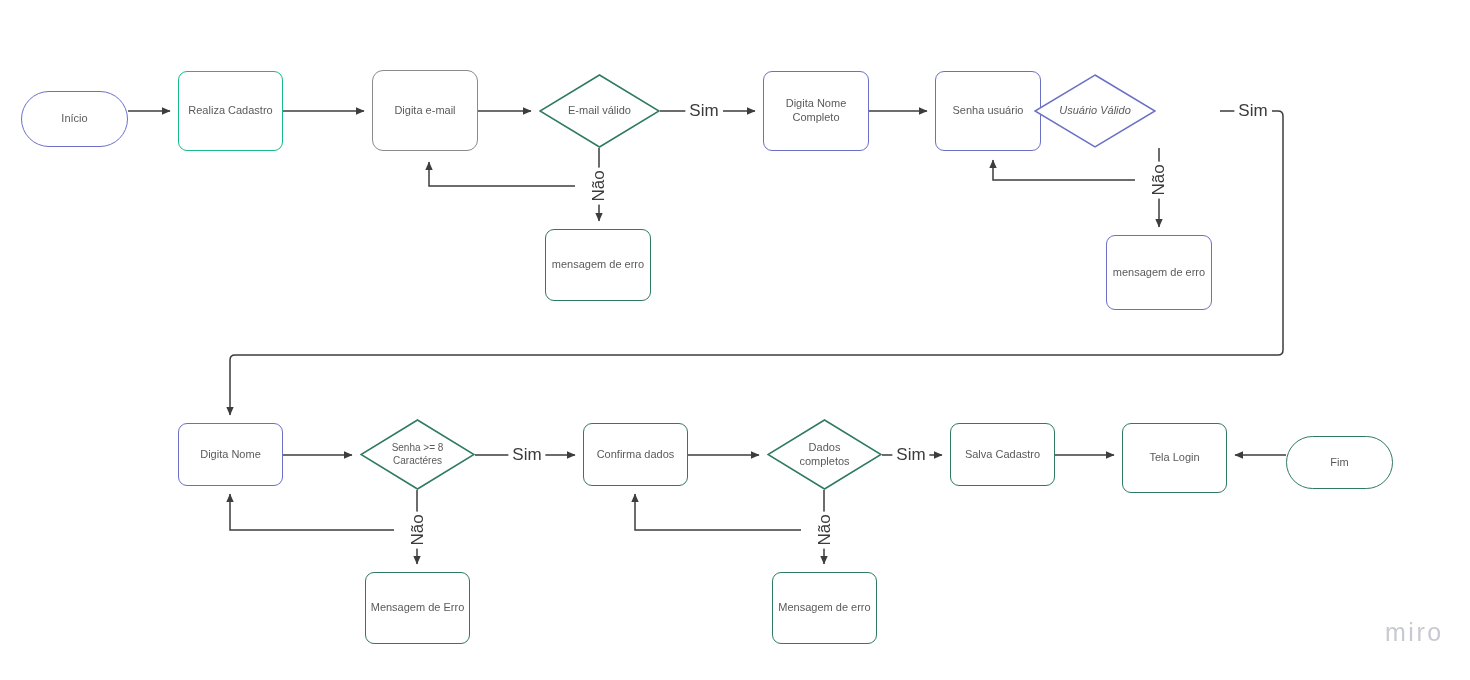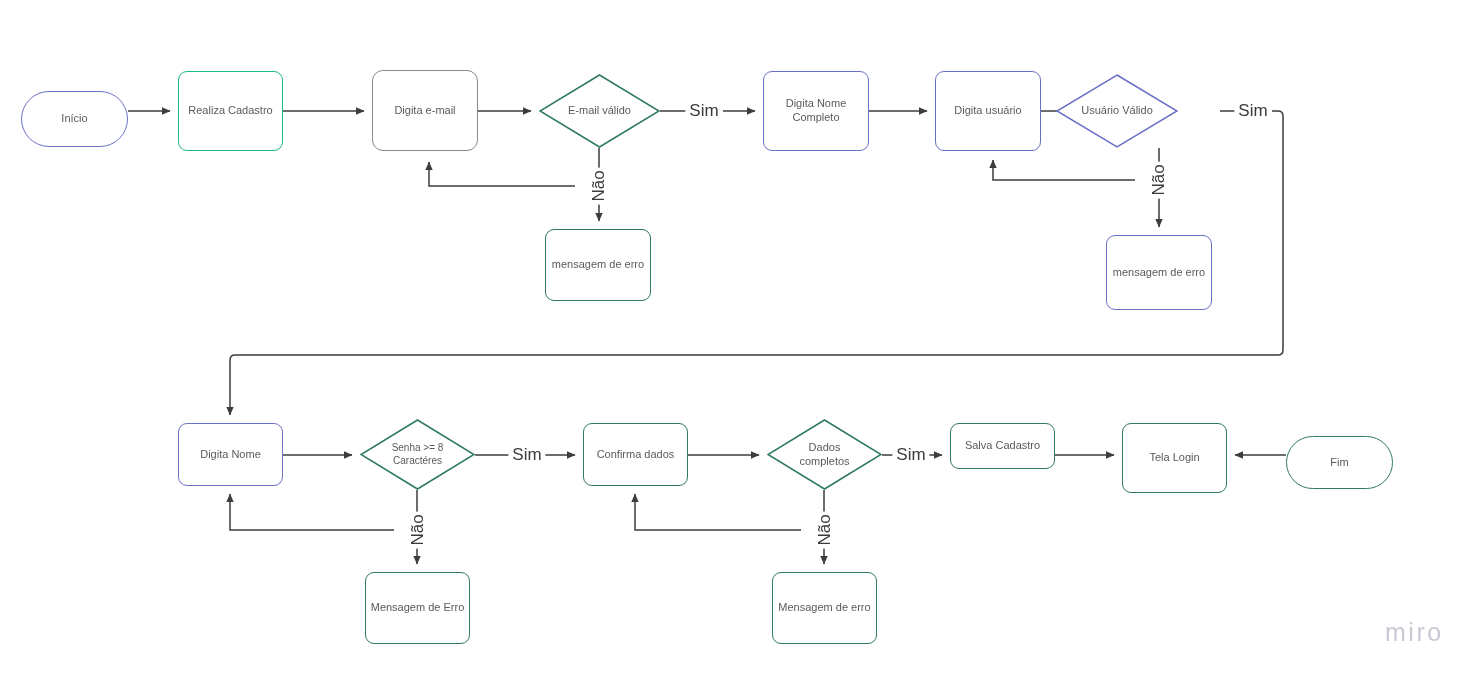--- a/index.html
+++ b/index.html
@@ -137,37 +137,37 @@
 
   <div id="nodes-layer">
       <div class="node pill" style="left: 21px; top: 83px; width: 107px; height: 56px; font-size: 11px; color: rgb(90, 90, 90); border-color: rgb(107, 112, 198);">Início</div>
       <div class="node rect" style="left: 178px; top: 71px; width: 105px; height: 80px; font-size: 11px; color: rgb(90, 90, 90); border-color: rgb(25, 185, 139); text-align: center;">Realiza Cadastro</div>
       <div class="node rect" style="left: 372px; top: 70px; width: 106px; height: 81px; font-size: 11px; color: rgb(90, 90, 90); border-color: rgb(138, 138, 138); border-radius: 11px;">Digita e-mail</div>
       <div class="node diamond" style="left: 539px; top: 74px; width: 121px; height: 74px; font-size: 11px; color: rgb(90, 90, 90);"><svg class="dshape" viewBox="0 0 121 74" preserveAspectRatio="none">
           <path d="M60.5,1 L120,37 L60.5,73 L1,37 Z" fill="#ffffff" stroke="#2f7a61" stroke-width="1.5"></path>
         </svg><span class="dlabel">E-mail válido</span></div>
       <div class="node rect" style="left: 763px; top: 71px; width: 106px; height: 80px; font-size: 11px; color: rgb(90, 90, 90); border-color: rgb(107, 112, 198);">Digita Nome
 Completo</div>
-      <div class="node rect" style="left: 935px; top: 71px; width: 106px; height: 80px; font-size: 11px; color: rgb(90, 90, 90); border-color: rgb(107, 112, 198);">Digita usuário</div>
-      <div class="node diamond" style="left: 1056px; top: 74px; width: 122px; height: 74px; font-size: 11px; color: rgb(90, 90, 90);"><svg class="dshape" viewBox="0 0 122 74" preserveAspectRatio="none">
+      <div class="node rect" style="left: 935px; top: 71px; width: 106px; height: 80px; font-size: 11px; color: rgb(90, 90, 90); border-color: rgb(107, 112, 198);">Senha usuário</div>
+      <div class="node diamond" style="left: 1034px; top: 74px; width: 122px; height: 74px; font-size: 11px; color: rgb(90, 90, 90); font-style: italic;"><svg class="dshape" viewBox="0 0 122 74" preserveAspectRatio="none">
           <path d="M61,1 L121,37 L61,73 L1,37 Z" fill="#ffffff" stroke="#6b70c6" stroke-width="1.5"></path>
         </svg><span class="dlabel">Usuário Válido</span></div>
       <div class="node rect" style="left: 545px; top: 229px; width: 106px; height: 72px; font-size: 11px; color: rgb(90, 90, 90); border-color: rgb(47, 122, 97);">mensagem de erro</div>
       <div class="node rect" style="left: 1106px; top: 235px; width: 106px; height: 75px; font-size: 11px; color: rgb(90, 90, 90); border-color: rgb(107, 112, 198);">mensagem de erro</div>
       <div class="node rect" style="left: 178px; top: 423px; width: 105px; height: 63px; font-size: 11px; color: rgb(90, 90, 90); border-color: rgb(107, 112, 198);">Digita Nome</div>
       <div class="node diamond" style="left: 360px; top: 419px; width: 115px; height: 71px; font-size: 10px; color: rgb(90, 90, 90);"><svg class="dshape" viewBox="0 0 115 71" preserveAspectRatio="none">
           <path d="M57.5,1 L114,35.5 L57.5,70 L1,35.5 Z" fill="#ffffff" stroke="#2f7a61" stroke-width="1.5"></path>
         </svg><span class="dlabel">Senha &gt;= 8
 Caractéres</span></div>
       <div class="node rect" style="left: 583px; top: 423px; width: 105px; height: 63px; font-size: 11px; color: rgb(90, 90, 90); border-color: rgb(47, 122, 97); text-align: right;">Confirma dados</div>
       <div class="node diamond" style="left: 767px; top: 419px; width: 115px; height: 71px; font-size: 11px; color: rgb(90, 90, 90);"><svg class="dshape" viewBox="0 0 115 71" preserveAspectRatio="none">
           <path d="M57.5,1 L114,35.5 L57.5,70 L1,35.5 Z" fill="#ffffff" stroke="#2f7a61" stroke-width="1.5"></path>
         </svg><span class="dlabel">Dados
 completos</span></div>
-      <div class="node rect" style="left: 950px; top: 423px; width: 105px; height: 46px; font-size: 11px; color: rgb(90, 90, 90); border-color: rgb(47, 122, 97);">Salva Cadastro</div>
+      <div class="node rect" style="left: 950px; top: 423px; width: 105px; height: 63px; font-size: 11px; color: rgb(90, 90, 90); border-color: rgb(47, 122, 97);">Salva Cadastro</div>
       <div class="node rect" style="left: 1122px; top: 423px; width: 105px; height: 70px; font-size: 11px; color: rgb(90, 90, 90); border-color: rgb(47, 122, 97);">Tela Login</div>
       <div class="node pill" style="left: 1286px; top: 428px; width: 107px; height: 53px; font-size: 11px; color: rgb(90, 90, 90); border-color: rgb(47, 122, 97);">Fim</div>
       <div class="node rect" style="left: 365px; top: 572px; width: 105px; height: 72px; font-size: 11px; color: rgb(90, 90, 90); border-color: rgb(47, 122, 97);">Mensagem de Erro</div>
       <div class="node rect" style="left: 772px; top: 572px; width: 105px; height: 72px; font-size: 11px; color: rgb(90, 90, 90); border-color: rgb(47, 122, 97);">Mensagem de erro</div>
     </div>
   <div id="labels-layer">
       <div class="edge-label" style="left: 704px; top: 110px; color: rgb(59, 59, 59); transform: translate(-50%, -50%);">Sim</div>
       <div class="edge-label vert" style="left: 598px; top: 186px; color: rgb(59, 59, 59); transform: translate(-50%, -50%) rotate(-90deg);">Não</div>
       <div class="edge-label" style="left: 1253px; top: 110px; color: rgb(59, 59, 59); transform: translate(-50%, -50%);">Sim</div>
       <div class="edge-label vert" style="left: 1158px; top: 180px; color: rgb(59, 59, 59); transform: translate(-50%, -50%) rotate(-90deg);">Não</div>

